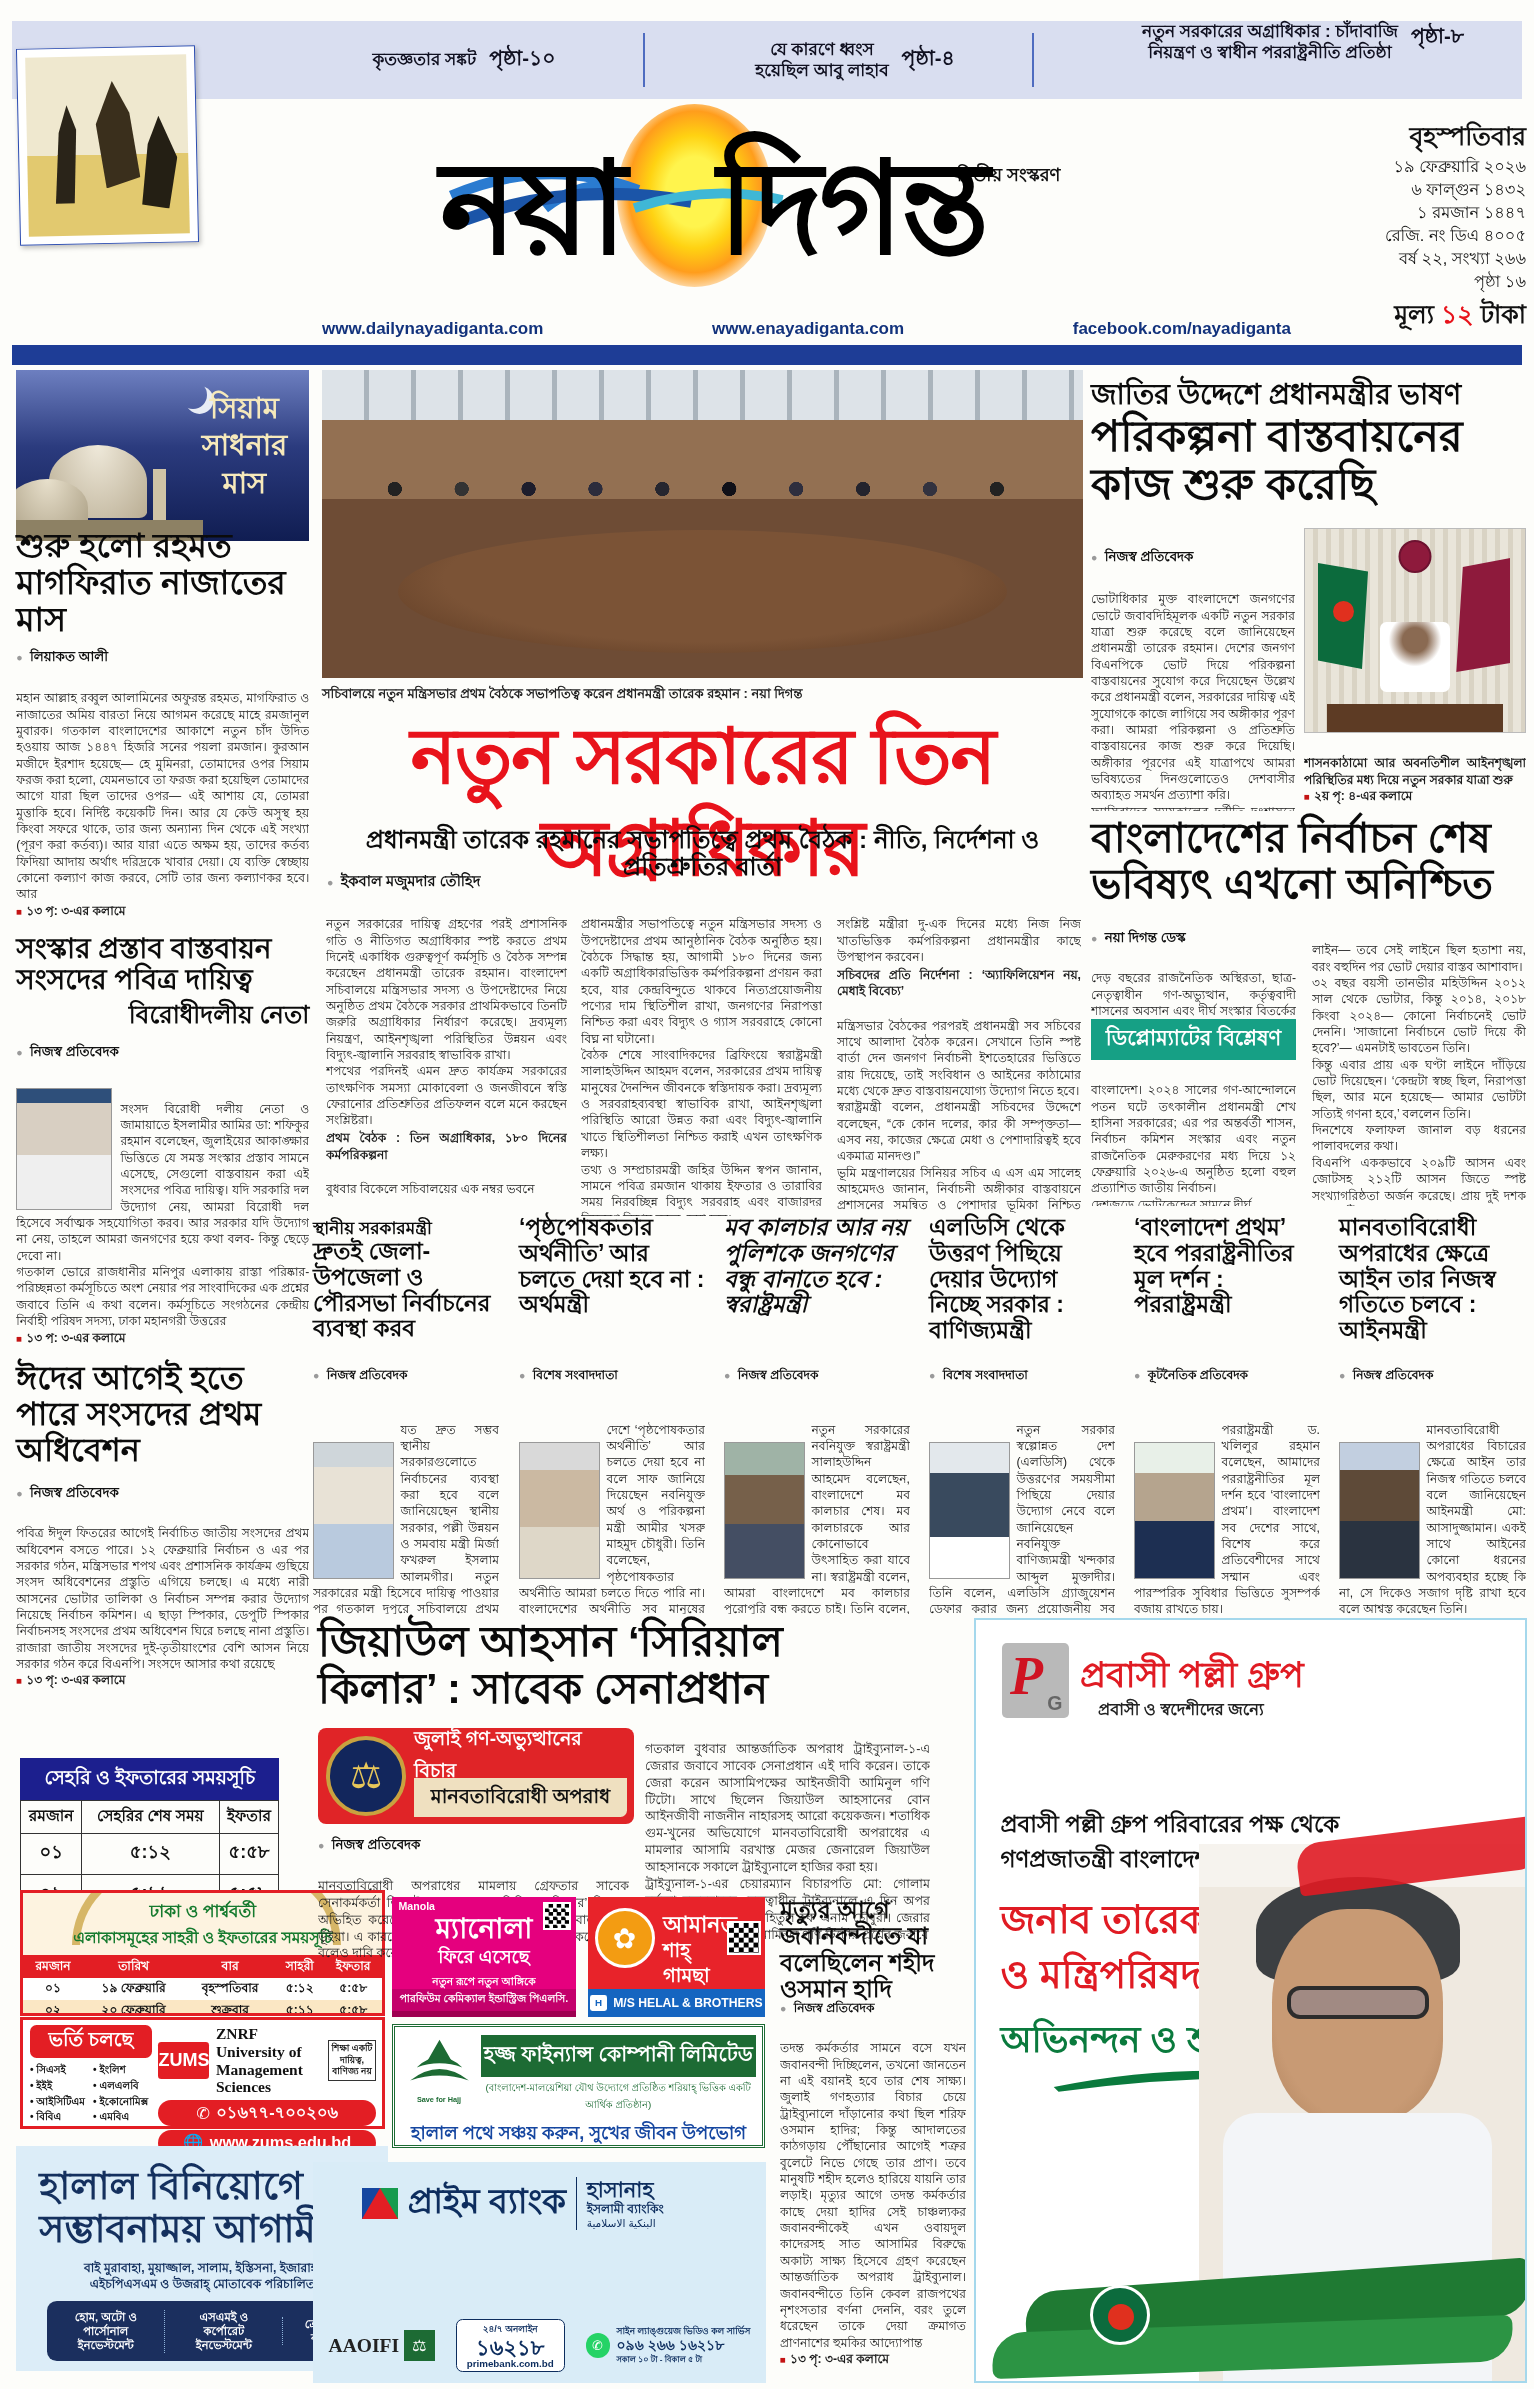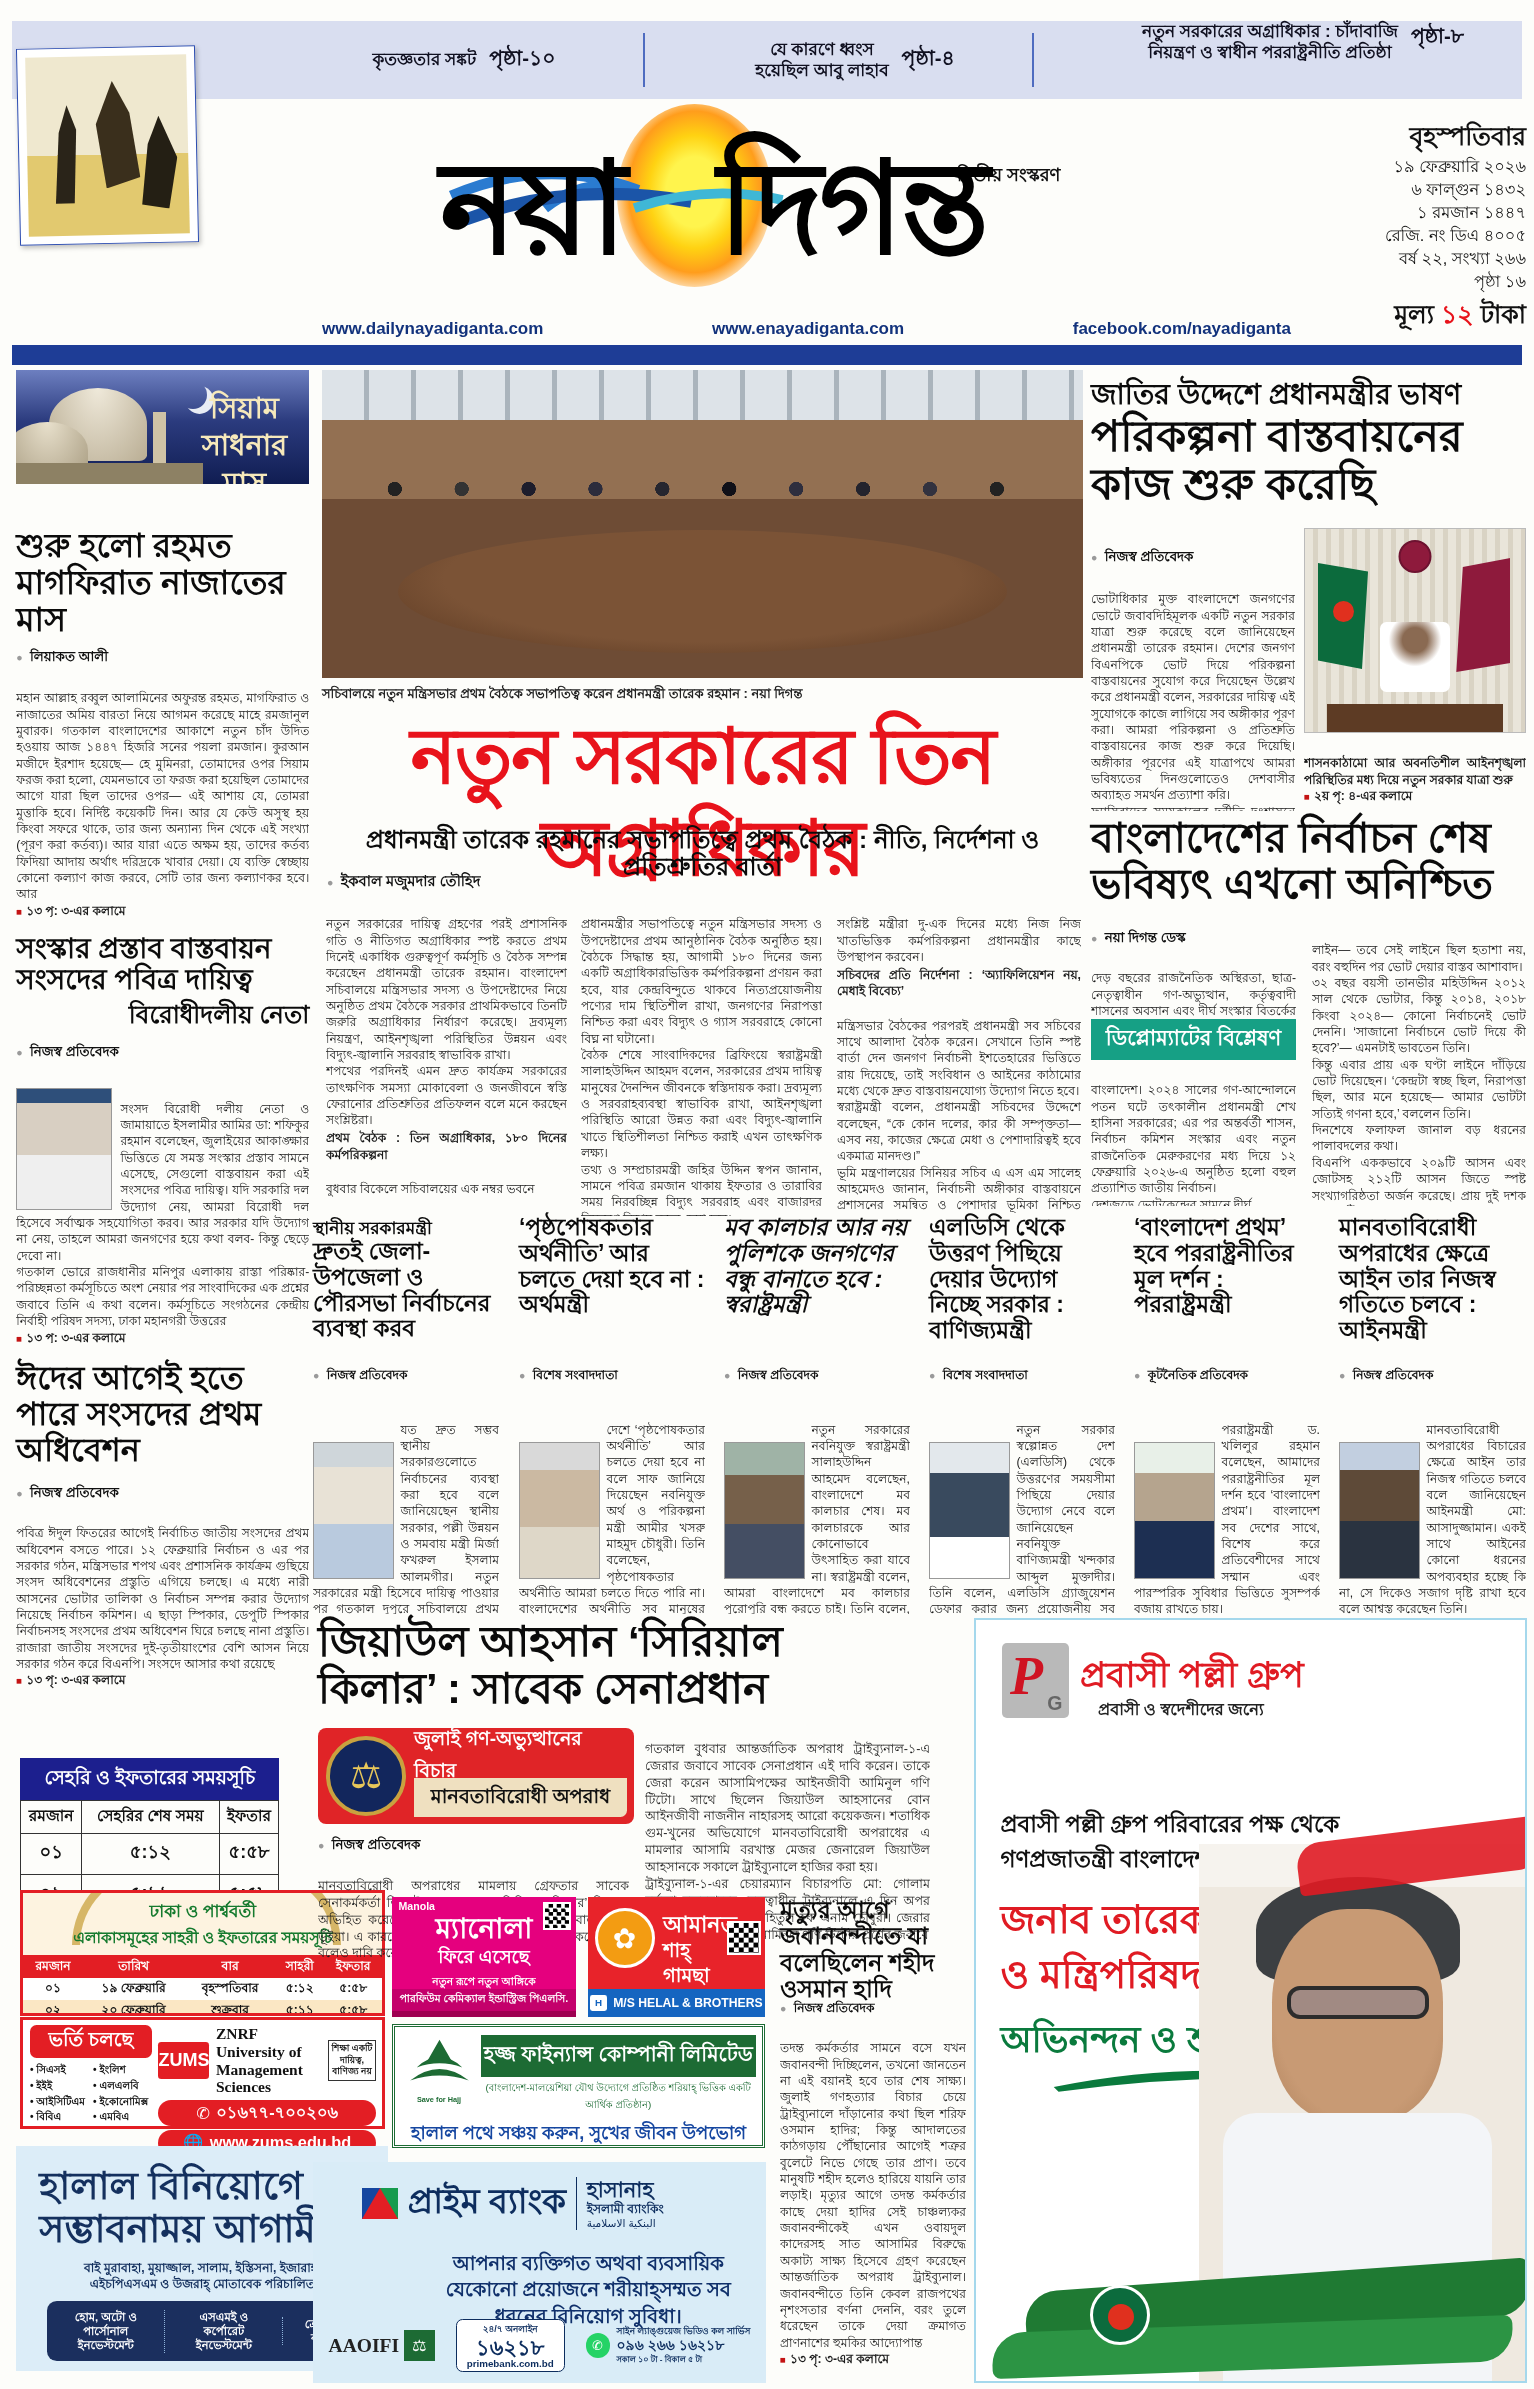--- a/index.html
+++ b/index.html
@@ -86,21 +86,21 @@
     </div>
   </div>
 
   <div class="abs" style="left:322px;top:319px;width:969px;display:flex;justify-content:space-between;">
     <span style="font-size:17px;font-weight:800;color:#12327c;">www.dailynayadiganta.com</span>
     <span style="font-size:17px;font-weight:800;color:#12327c;">www.enayadiganta.com</span>
     <span style="font-size:17px;font-weight:800;color:#12327c;">facebook.com/nayadiganta</span>
   </div>
   <div class="abs" style="left:12.2px;top:345px;width:1510px;height:20.4px;background:#1e3d96;"></div>
 
-  <div class="abs ph" style="left:16.3px;top:370px;width:293px;height:114px;background:linear-gradient(180deg,#6d7fc0 0,#2b3b7e 45%,#101d52 100%);">
+  <div class="abs ph" style="left:16.3px;top:370px;width:293px;height:171px;background:linear-gradient(180deg,#6d7fc0 0,#2b3b7e 45%,#101d52 100%);">
     <div style="position:absolute;left:163px;top:11.4px;width:28px;height:28px;border-radius:50%;box-shadow:6.5px 4.9px 0 0 #e8ecf5;"></div>
     <div style="position:absolute;left:33px;bottom:23px;width:98px;height:73px;background:radial-gradient(ellipse at 50% 0,#efe9da,#b9ad93);border-radius:50% 50% 8% 8%;"></div>
     <div style="position:absolute;left:-9.8px;bottom:4.9px;width:81px;height:57px;background:radial-gradient(ellipse at 50% 0,#e8e0cc,#a99d82);border-radius:50% 50% 8% 8%;"></div>
     <div style="position:absolute;left:137px;bottom:0;width:13px;height:72px;background:#cfc3a6;"></div>
     <div style="position:absolute;left:0;bottom:0;width:187px;height:21px;background:#8d8164;"></div>
     <div style="position:absolute;right:11.4px;top:19.5px;width:107px;text-align:center;font-size:29px;line-height:1.3;font-weight:900;color:#f6e9bb;white-space:pre-line;">সিয়াম
 সাধনার
 মাস</div>
   </div>
 
@@ -425,23 +425,20 @@
   <div class="abs" style="left:313px;top:2162px;width:453px;height:221px;background:#d9ecf7;overflow:hidden;">
     <div style="display:flex;align-items:center;gap:9.8px;margin:13px 0 0 49px;">
       <div style="width:0;height:0;border-left:18px solid #1546a0;border-right:18px solid #169b4e;border-bottom:31px solid #e31e24;transform:rotate(0deg);"></div>
       <span style="font-size:34px;font-weight:900;color:#0d2d5e;">প্রাইম ব্যাংক</span>
       <div style="border-left:1.6px solid #0d2d5e;padding-left:9.8px;line-height:1.2;">
         <div style="font-size:21px;font-weight:900;color:#0d2d5e;">হাসানাহ</div>
         <div style="font-size:12.2px;font-weight:700;color:#0d2d5e;">ইসলামী ব্যাংকিং</div>
         <div style="font-size:10.6px;color:#0d2d5e;">البنكية الاسلامية</div>
       </div>
     </div>
-    <div style="margin:18px 24.4px 0 122px;font-size:19.5px;font-weight:800;color:#10306b;text-align:center;white-space:pre-line;line-height:1.35;">আপনার ব্যক্তিগত অথবা ব্যবসায়িক
-যেকোনো প্রয়োজনে শরীয়াহ্‌সম্মত সব
-ধরনের বিনিয়োগ সুবিধা।</div>
     <div style="position:absolute;left:0;bottom:11.4px;width:100%;display:flex;align-items:center;justify-content:center;gap:21px;">
       <div style="display:flex;align-items:center;gap:4.9px;">
         <span style="font-family:'Liberation Serif','DejaVu Serif',serif;font-size:19.5px;font-weight:700;color:#222;">AAOIFI</span>
         <span style="width:31px;height:31px;background:#1d6b34;color:#fff;display:inline-flex;align-items:center;justify-content:center;font-size:16.3px;">⚖</span>
       </div>
       <div style="border:1.6px solid #0d2d5e;border-radius:6.5px;padding:1.6px 9.8px;text-align:center;background:#fff;">
         <div style="font-size:9px;font-weight:700;color:#0d2d5e;">২৪/৭ অনলাইন</div>
         <div style="font-size:21px;font-weight:900;color:#0d2d5e;line-height:1;">১৬২১৮</div>
         <div style="font-size:9.8px;font-weight:700;color:#0d2d5e;">primebank.com.bd</div>
       </div>

